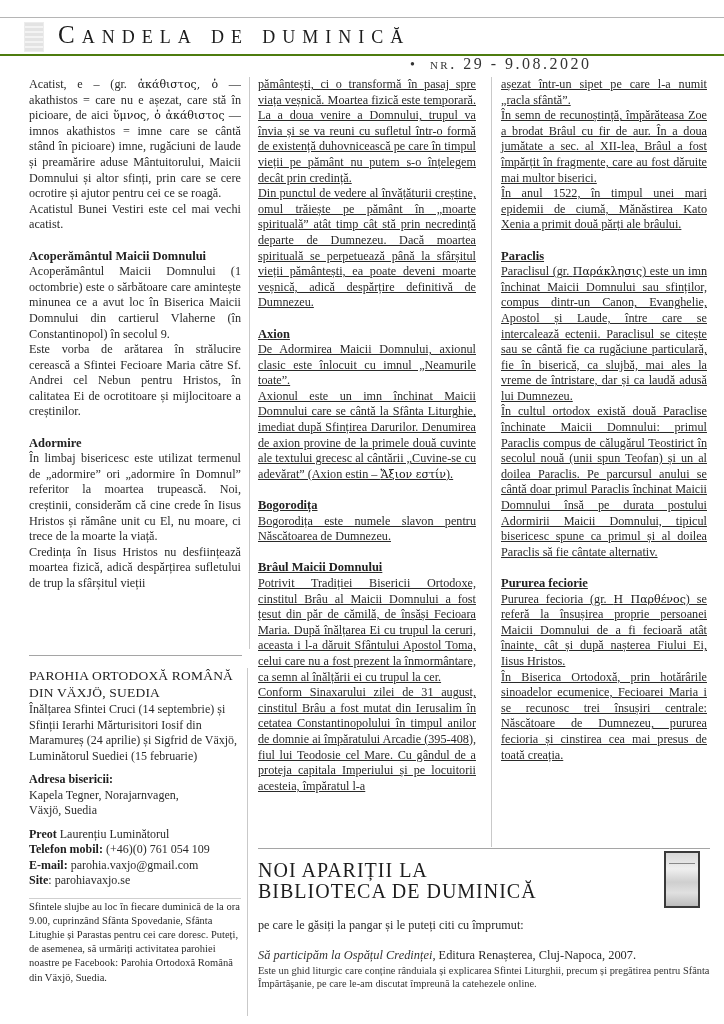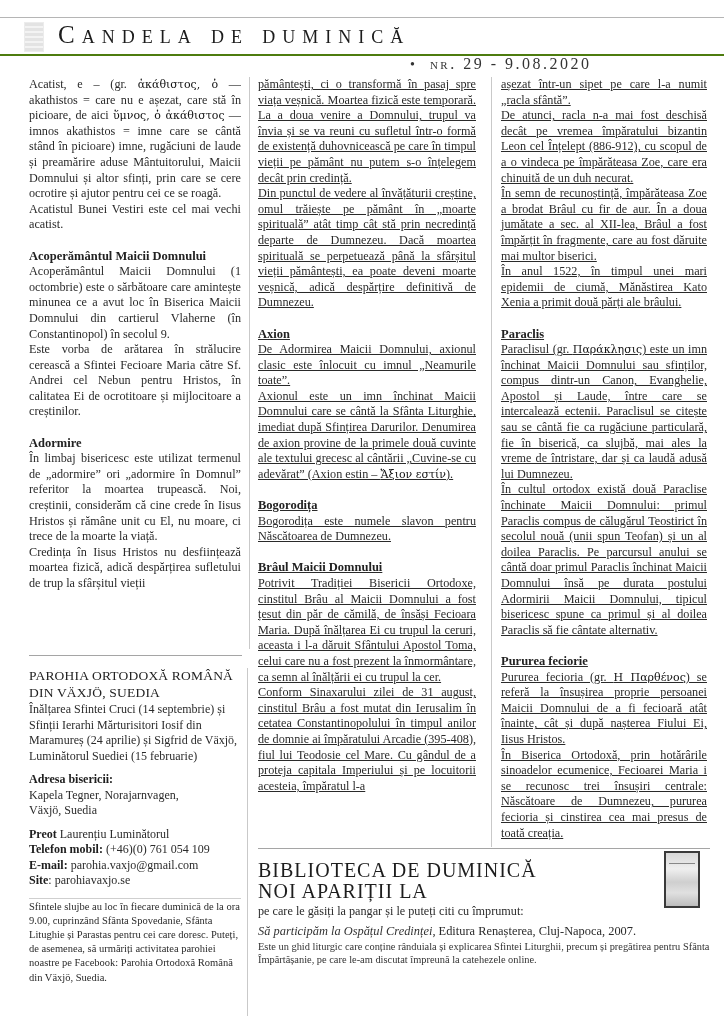--- a/index.html
+++ b/index.html
@@ -32,22 +32,22 @@
 
   .parish { position: absolute; left: 29px; top: 667px; width: 212px; font-size: 12px; line-height: 15.5px; color: #2a2a2a; }
   .parish .pname { font-size: 13.5px; line-height: 17px; letter-spacing: 0.2px; color: #222; }
   .parish .patrons { margin-top: 1px; }
   .parish .sect { margin-top: 8px; }
   .parish b { color: #1e1e1e; }
   .parish .note { font-size: 10.5px; line-height: 14.2px; margin-top: 9px; border-top: 1px solid #cfcfcf; padding-top: 1px; }
 
   .news { position: absolute; left: 258px; top: 860px; width: 462px; }
   .news-title { font-size: 20px; line-height: 21px; letter-spacing: 1px; color: #1d1d1d; text-transform: uppercase; width: 300px; }
-  .news-sub { font-size: 12.2px; line-height: 16px; margin-top: 1px; }
-  .news-book { font-size: 12.4px; line-height: 17px; margin-top: 4px; white-space: nowrap; }
+  .news-sub { font-size: 12.2px; line-height: 16px; margin-top: 15px; }
+  .news-book { font-size: 12.4px; line-height: 17px; margin-top: 14px; white-space: nowrap; }
   .news-book i { color: #333; }
   .news-desc { font-size: 10.4px; line-height: 13.4px; color: #333; }
   .book-cover { position: absolute; left: 406px; top: -9px; width: 36px; height: 57px;
     background: linear-gradient(180deg,#d8d8d8 0%,#efefef 30%,#cfcfcf 55%,#e0e0e0 75%,#bdbdbd 100%);
     border: 2px solid #3a3a3a; }
   .book-cover .cover-title { position:absolute; left:3px; top:3px; right:3px; height:8px;
     border-bottom:1px solid #888; }
 </style>
 </head>
 <body>
@@ -109,39 +109,38 @@
   <p>Bogorodița este numele slavon pentru Născătoarea de Dumnezeu.</p>
   <div class="gap"></div>
   <h3>Brâul Maicii Domnului</h3>
   <p>Potrivit Tradiției Bisericii Ortodoxe, cinstitul Brâu al Maicii Domnului a fost țesut din păr de cămilă, de însăși Fecioara Maria. După înălțarea Ei cu trupul la ceruri, aceasta i l-a dăruit Sfântului Apostol Toma, celui care nu a fost prezent la înmormântare, ca semn al înălțării ei cu trupul la cer.</p>
   <p>Conform Sinaxarului zilei de 31 august, cinstitul Brâu a fost mutat din Ierusalim în cetatea Constantinopolului în timpul anilor de domnie ai împăratului Arcadie (395-408), fiul lui Teodosie cel Mare. Cu gândul de a proteja capitala Imperiului și pe locuitorii acesteia, împăratul l-a</p>
 </section>
 
 <div class="col-divider" style="left:491px; top:77px; height:770px;"></div>
 <section class="col col3">
   <p>așezat într-un sipet pe care l-a numit „racla sfântă”.</p>
-  <p>De atunci, racla n-a mai fost deschisă decât pe vremea împăratului bizantin Leon cel Înțelept (886-912), cu scopul de a o vindeca pe împărăteasa Zoe, care era chinuită de un duh necurat.</p>
   <p>În semn de recunoștință, împărăteasa Zoe a brodat Brâul cu fir de aur. În a doua jumătate a sec. al XII-lea, Brâul a fost împărțit în fragmente, care au fost dăruite mai multor biserici.</p>
   <p>În anul 1522, în timpul unei mari epidemii de ciumă, Mănăstirea Kato Xenia a primit două părți ale brâului.</p>
   <div class="gap"></div>
   <h3>Paraclis</h3>
   <p><span>Paraclisul (gr. </span><span class="greek">Παράκλησις</span><span>) este un imn închinat Maicii Domnului sau sfinților, compus dintr-un Canon, Evanghelie, Apostol și Laude, între care se intercalează ectenii. Paraclisul se citește sau se cântă fie ca rugăciune particulară, fie în biserică, ca slujbă, mai ales la vreme de întristare, dar și ca laudă adusă lui Dumnezeu.</span></p>
   <p>În cultul ortodox există două Paraclise închinate Maicii Domnului: primul Paraclis compus de călugărul Teostirict în secolul nouă (unii spun Teofan) și un al doilea Paraclis. Pe parcursul anului se cântă doar primul Paraclis închinat Maicii Domnului însă pe durata postului Adormirii Maicii Domnului, tipicul bisericesc spune ca primul și al doilea Paraclis să fie cântate alternativ.</p>
   <div class="gap"></div>
   <h3>Pururea feciorie</h3>
   <p><span>Pururea fecioria (gr. </span><span class="greek">Η Παρθένος</span><span>) se referă la însușirea proprie persoanei Maicii Domnului de a fi fecioară atât înainte, cât și după nașterea Fiului Ei, Iisus Hristos.</span></p>
   <p>În Biserica Ortodoxă, prin hotărârile sinoadelor ecumenice, Fecioarei Maria i se recunosc trei însușiri centrale: Născătoare de Dumnezeu, pururea fecioria și cinstirea cea mai presus de toată creația.</p>
 </section>
 
 <div class="hline" style="left:258px; top:848px; width:452px;"></div>
 
 <section class="news">
   <div class="news-title">
+    <div>Noi apariții la</div>
     <div>Biblioteca de duminică</div>
-    <div>Noi apariții la</div>
   </div>
   <div class="book-cover">
       <div class="cover-title"></div>
     </div>
   <div class="news-sub">pe care le găsiți la pangar și le puteți citi cu împrumut:</div>
   <div class="news-book"><i>Să participăm la Ospățul Credinței</i><span>, Editura Renașterea, Cluj-Napoca, 2007.</span></div>
   <div class="news-desc">Este un ghid liturgic care conține rânduiala și explicarea Sfintei Liturghii, precum și pregătirea pentru Sfânta Împărtășanie, pe care le-am discutat împreună la catehezele online.</div>
 </section>
 
 </body></html>

